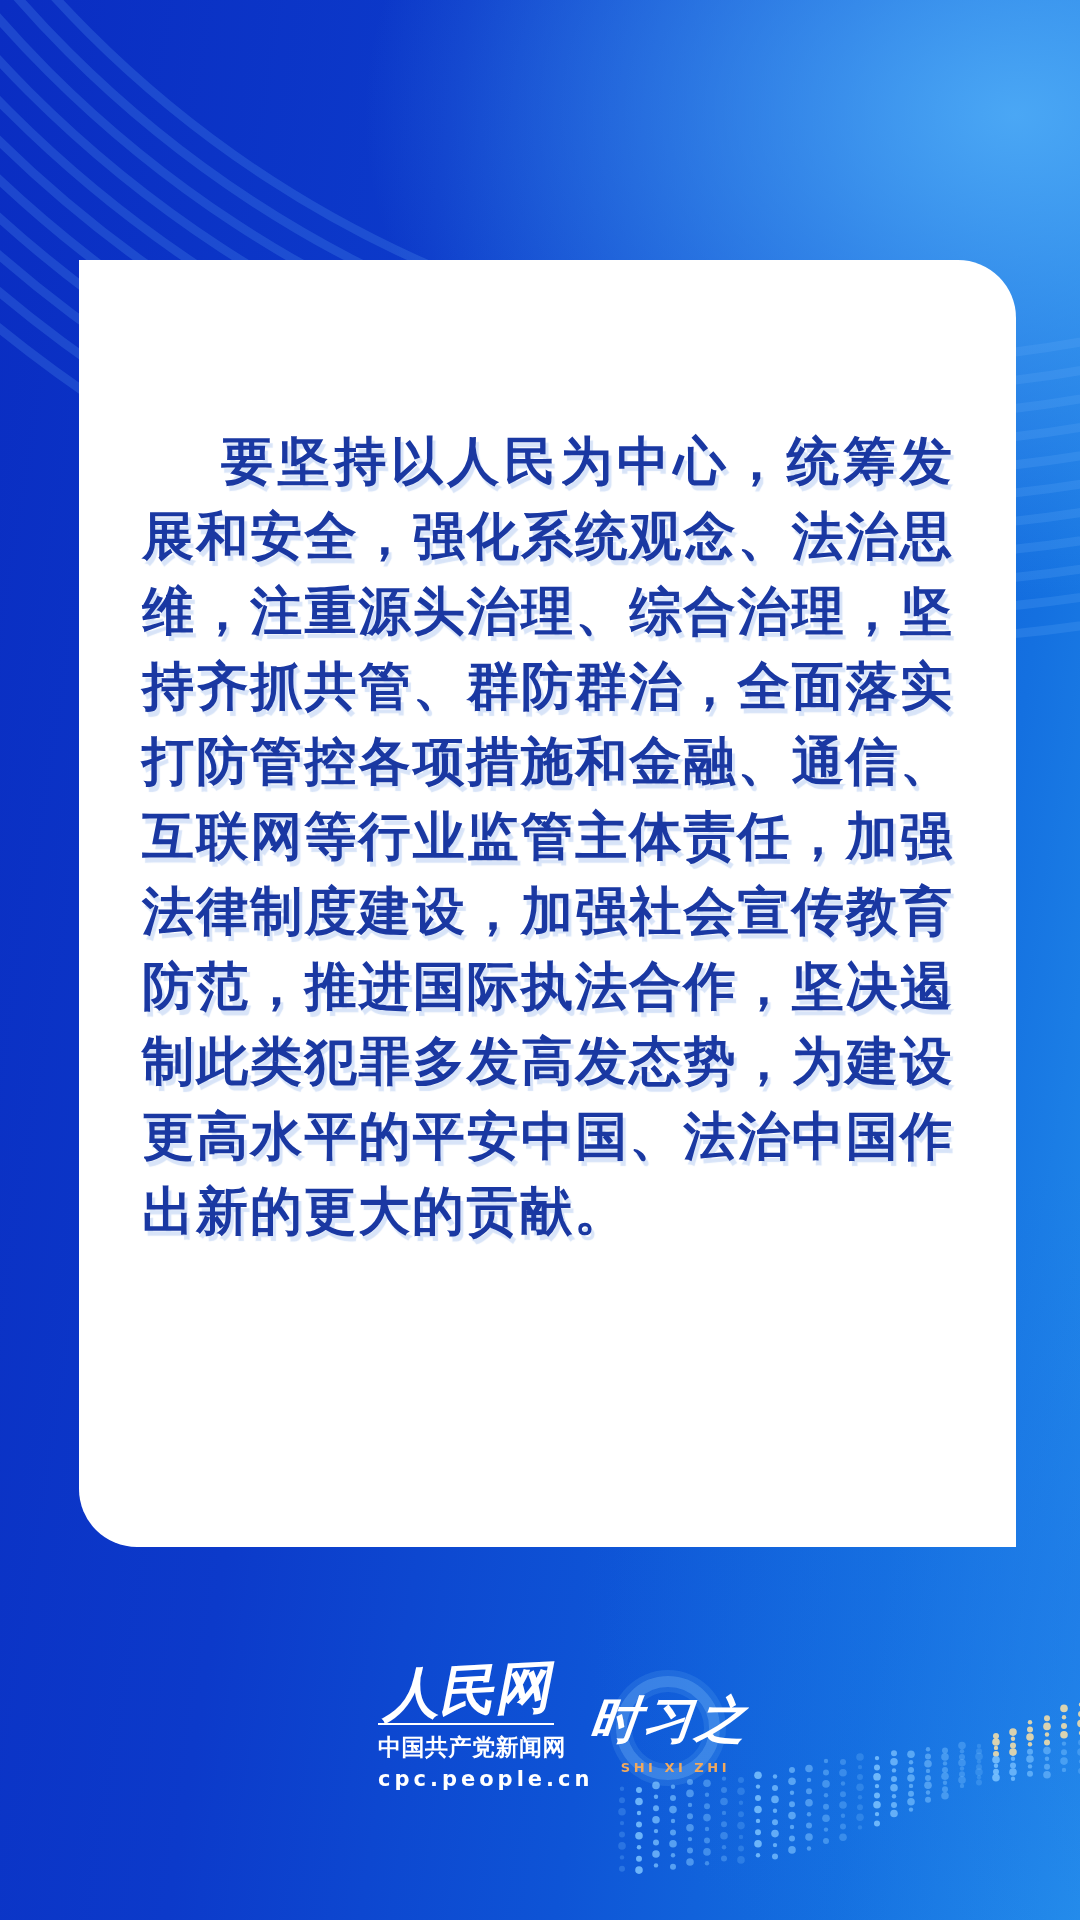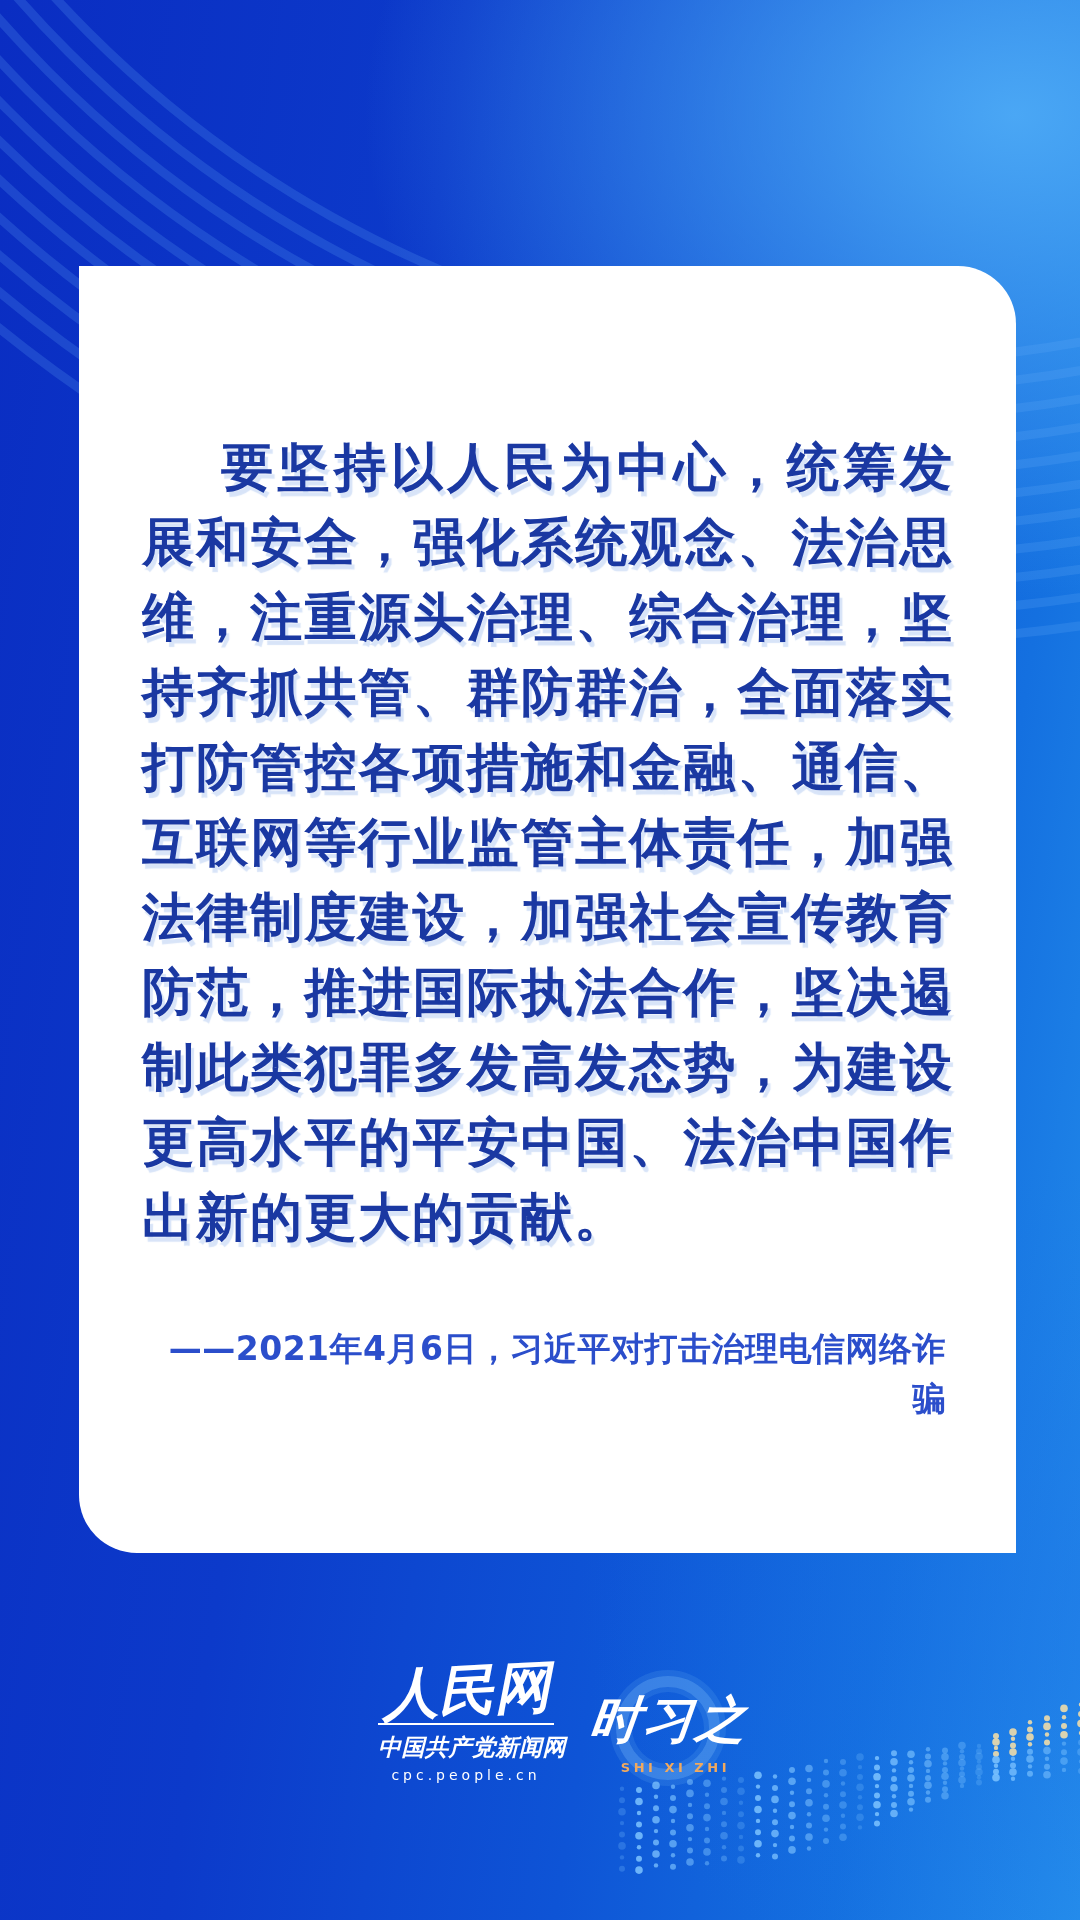--- a/index.html
+++ b/index.html
@@ -8,21 +8,21 @@
     position:relative; width:1080px; height:1920px; overflow:hidden;
     background:
       radial-gradient(1050px 780px at 94% 6%, rgba(82,176,248,0.88), rgba(82,176,248,0) 62%),
       radial-gradient(860px 680px at 106% 84%, rgba(28,108,228,0.42), rgba(28,108,228,0) 66%),
       linear-gradient(99deg, #0a2dc2 0%, #0c3aca 34%, #0e54d6 62%, #1470e0 82%, #2590ec 100%);
     font-family:"DejaVu Sans", sans-serif;
   }
   svg.decor { position:absolute; left:0; top:0; pointer-events:none; }
 
   .card {
-    position:absolute; left:79px; top:266px; width:937px; height:1287px;
+    position:absolute; left:79px; top:260px; width:937px; height:1287px;
     background:#ffffff; border-radius:0 58px 0 58px;
     box-sizing:border-box; padding:163px 62px 0 63px;
   }
   .quote {
     margin:0; width:812px;
     font-family:"DejaVu Serif", serif; font-weight:700;
     font-size:52px; line-height:75px; letter-spacing:2px;
     color:#1a38a2; text-indent:79px; text-align:justify;
     text-shadow:3px 5px 1px rgba(168,195,240,0.45);
   }
@@ -40,22 +40,22 @@
     display:flex; justify-content:center; align-items:flex-start; gap:36px;
     transform:translateX(14px);
     color:#ffffff;
   }
   .pd-logo { text-align:center; width:176px; }
   .pd-script {
     font-family:"DejaVu Serif", serif; font-style:italic; font-weight:700;
     font-size:56px; line-height:60px; transform:rotate(-3deg); white-space:nowrap;
   }
   .pd-rule { height:2px; background:#ffffff; margin:3px 0 7px; }
-  .pd-site { font-size:23px; font-weight:700; letter-spacing:0.5px; white-space:nowrap;font-style:italic; }
-  .pd-url  { font-size:14px; font-weight:400; letter-spacing:4px; margin-top:4px; white-space:nowrap; }
+  .pd-site { font-size:23px; font-weight:700; letter-spacing:0.5px; white-space:nowrap; }
+  .pd-url  { font-size:21px; font-weight:700; letter-spacing:4px; margin-top:4px; white-space:nowrap; }
 
   .sxz-logo { position:relative; margin-top:34px; width:140px; }
   .sxz-ring {
     position:absolute; right:10px; top:-18px; width:104px; height:104px;
     border-radius:50%; border:11px solid rgba(130,195,250,0.38); box-sizing:border-box;
     box-shadow:0 0 0 6px rgba(130,195,250,0.14), inset 0 0 0 5px rgba(130,195,250,0.14);
   }
   .sxz-text {
     position:relative; font-size:50px; font-weight:900; font-style:italic;
     letter-spacing:3px; transform:skewX(-6deg); white-space:nowrap; line-height:52px;
@@ -309,21 +309,20 @@
       <circle cx="1081" cy="1733.0" r="2.2" fill="rgba(238,220,170,0.9)"></circle>
       <circle cx="1081" cy="1742.5" r="3.0" fill="rgba(125,195,255,0.35)"></circle>
       <circle cx="1081" cy="1752.0" r="3.8" fill="rgba(125,195,255,0.35)"></circle>
       <circle cx="1081" cy="1761.5" r="2.2" fill="rgba(125,195,255,0.35)"></circle>
       <circle cx="1081" cy="1771.0" r="3.0" fill="rgba(125,195,255,0.35)"></circle>
     </svg>
 
   <div class="card">
     <p class="quote">要坚持以人民为中心，统筹发展和安全，强化系统观念、法治思维，注重源头治理、综合治理，坚持齐抓共管、群防群治，全面落实打防管控各项措施和金融、通信、互联网等行业监管主体责任，加强法律制度建设，加强社会宣传教育防范，推进国际执法合作，坚决遏制此类犯罪多发高发态势，为建设更高水平的平安中国、法治中国作出新的更大的贡献。</p>
     <div class="attribution">
-      <span class="attr-line">——2021年4月6日，习近平对打击治理电信网络诈骗</span>
     </div>
   </div>
 
   <div class="footer">
     <div class="pd-logo">
       <div class="pd-script">人民网</div>
       <div class="pd-rule"></div>
       <div class="pd-site">中国共产党新闻网</div>
       <div class="pd-url">cpc.people.cn</div>
     </div>

